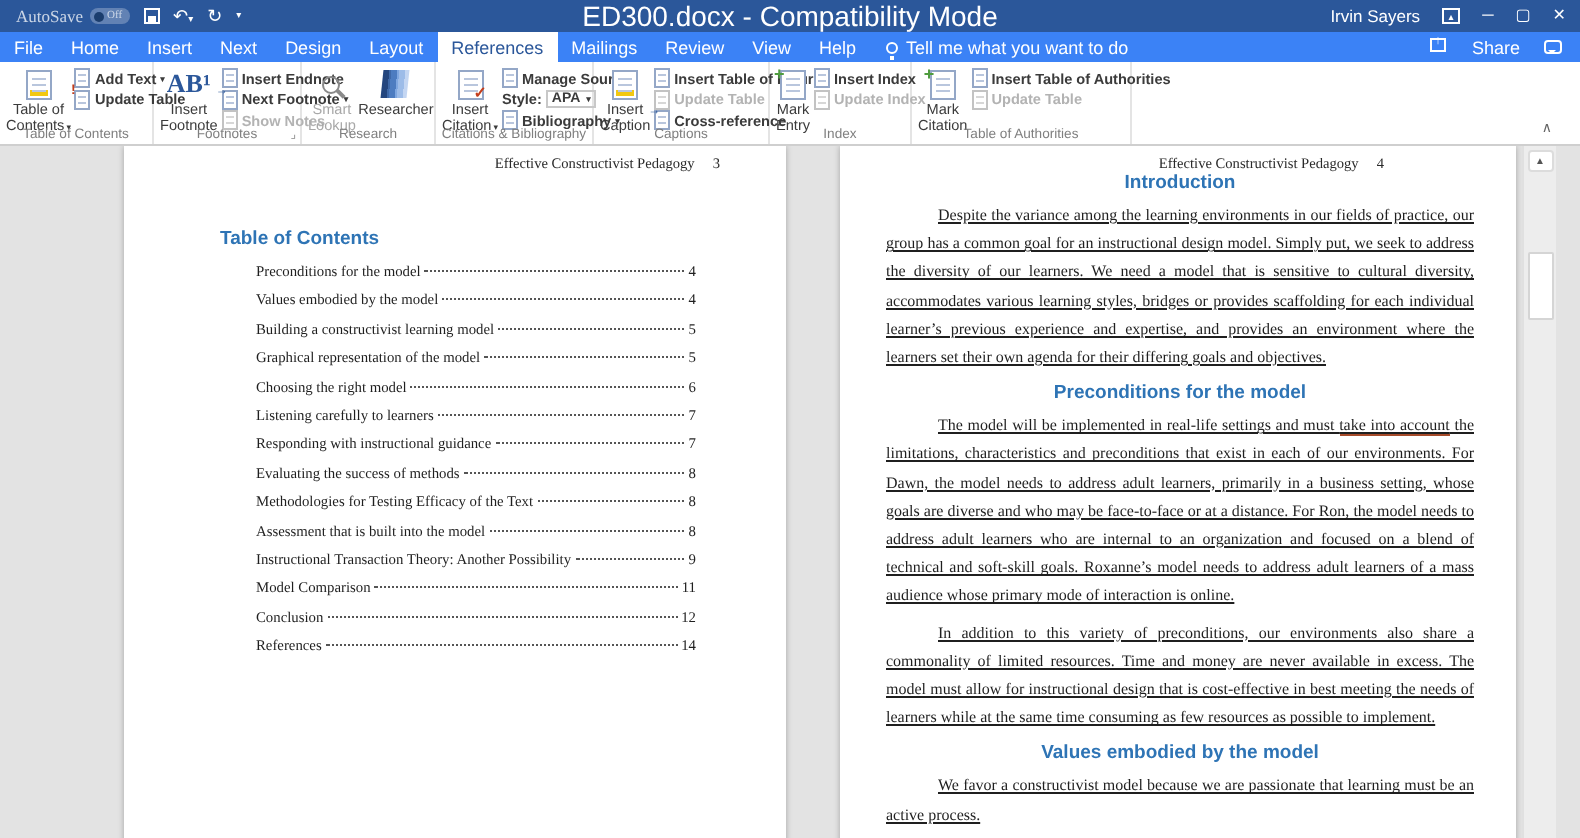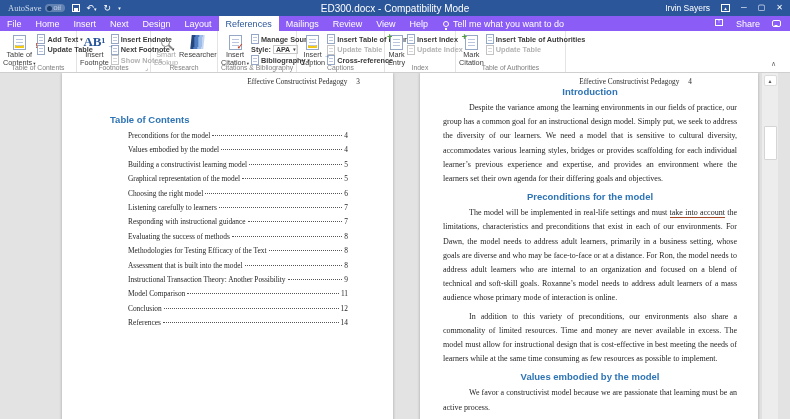--- a/index.html
+++ b/index.html
@@ -10,27 +10,27 @@
   .titlebar { height:16px; background:#2b579a; color:#fff; display:flex; align-items:center; font-size:8.5px; position:relative; }
   .qat { display:flex; align-items:center; gap:7px; margin-left:8px;font-family:Liberation Serif, serif; }
   .autosave { display:flex; align-items:center; gap:3px; opacity:.75; }
   .pill { width:20px; height:8px; border-radius:4px; background:rgba(255,255,255,.35); display:flex; align-items:center; gap:2px; padding:0 2px; }
   .pill .dot { width:5px; height:5px; border-radius:50%; background:#16355f; }
   .pill .pill-txt { font-size:5.5px; color:#fff; }
   .floppy { width:8px; height:8px; border:1px solid #fff; position:relative; display:inline-block; }
   .floppy::after { content:""; position:absolute; left:1px; bottom:0; width:4px; height:3px; background:#fff; }
   .qat-glyph { font-size:9px; line-height:1; color:#fff; }
   .dd-sm { font-size:5px; }
-  .tb-title { position:absolute; left:50%; transform:translateX(-50%); white-space:nowrap; font-size:10px; }
+  .tb-title { position:absolute; left:50%; transform:translateX(-50%); white-space:nowrap; font-size:14px; }
   .tb-right { margin-left:auto; display:flex; align-items:center; gap:11px; margin-right:7px; }
   .ribbon-display-ic { width:9px; height:8px; border:1px solid #fff; display:inline-flex; align-items:center; justify-content:center; font-size:5px; }
   .winbtn { font-size:8px; line-height:1; }
 
   
-  .tabsrow { height:15px; background:#8b5cf6; display:flex; align-items:stretch; color:#fff; font-size:9px; position:relative; }
+  .tabsrow { height:15px; background:#3b82f6; display:flex; align-items:stretch; color:#fff; font-size:9px; position:relative; }
   .tab { padding:0 7px; display:flex; align-items:center; cursor:default; }
   .tab.active { background:#fff; color:#2b579a; }
   .tellme { display:flex; align-items:center; gap:4px; padding-left:8px; }
   .bulb { width:6px; height:6px; border:1px solid #fff; border-radius:50%; position:relative; display:inline-block; }
   .bulb::after { content:""; position:absolute; left:1px; top:6px; width:2px; height:2px; background:#fff; }
   .tabs-right { margin-left:auto; display:flex; align-items:center; gap:12px; margin-right:9px; }
   .share { display:flex; align-items:flex-start; gap:13px; }
   .share-ic { width:8px; height:7px; border:1px solid #fff; position:relative; display:inline-block; }
   .share-ic::after { content:"↑"; position:absolute; left:1.5px; top:-2px; font-size:6px; }
   .comment-ic { width:9px; height:7px; border:1px solid #fff; border-radius:2px; position:relative; display:inline-block; }
@@ -88,21 +88,21 @@
   .toc-title { color:#2e74b5; font-weight:bold; font-size:9.5px; margin:28px 0 6px 48px; font-family:"Liberation Sans", sans-serif; }
   .toc-list { margin:6px 45px 0 66px; }
   .toc-row { display:flex; align-items:baseline; height:14.4px; font-size:7.4px; }
   .toc-row .ttl { white-space:nowrap; }
   .leader { flex:1; border-bottom:1px dotted #555; margin:0 2px; transform:translateY(-2px); }
 
   .page-right .content { padding:0 21px 0 23px; }
   .heading { text-align:center; color:#2e74b5; font-weight:bold; font-size:9.5px; font-family:"Liberation Sans", sans-serif; }
   .h-intro { }
   .h-mid { margin-top:5px; margin-bottom:3px; }
-  .para { font-size:8px; line-height:14.2px; text-align:justify; text-indent:26px; margin-top:4px; }
+  .para { font-size:8px; line-height:14.2px; text-align:justify; text-indent:26px; margin-top:4px;text-decoration:underline; }
   .marked { box-shadow:0 1px 0 #a64b2a; }
 
   
   .vscroll { position:absolute; right:12px; top:0; bottom:0; width:17px; background:#ededed; border-left:1px solid #e0e0e0; }
   .vscroll .upbtn { margin:2px auto 0; width:13px; height:11px; background:#fff; border:1px solid #dcdcdc; border-radius:2px;
      display:flex; align-items:center; justify-content:center; font-size:5px; color:#555; }
   .vscroll .thumb { position:absolute; top:53px; left:2px; width:13px; height:34px; background:#fff; border:1px solid #d5d5d5; border-radius:1px; }
 </style>
 </head>
 <body>

